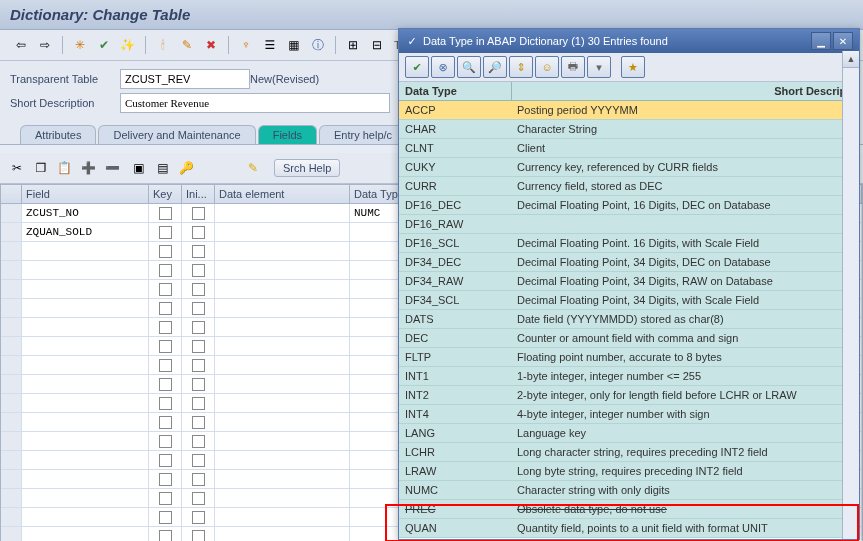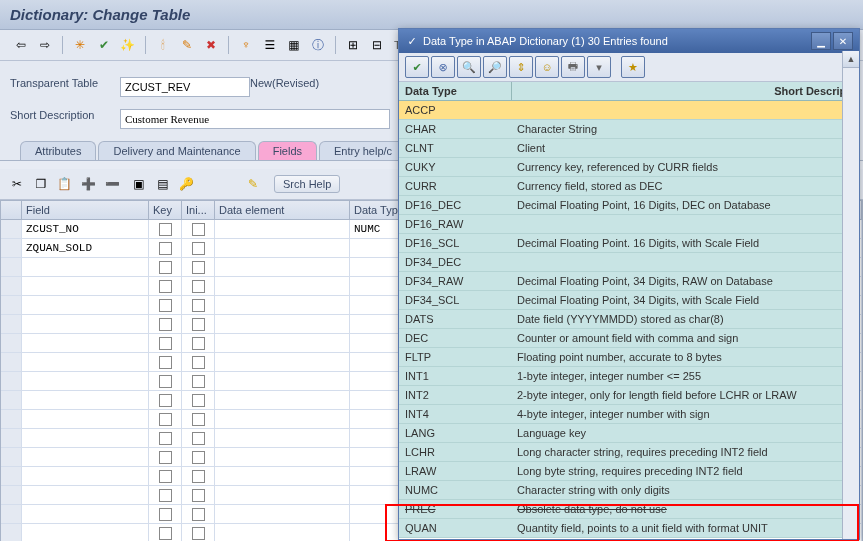--- a/index.html
+++ b/index.html
@@ -60,21 +60,20 @@
     width: 110px;
     color: #3a4a66;
   }
   .form-input {
     border: 1px solid #a8b4c8;
     background: #fff;
     padding: 2px 4px;
     font-size: 11px;
     height: 14px;
     font-family: inherit;
-    margin-top: 8px;
   }
   .status-text {
     color: #3a4a66;
   }
   .tabs {
     display: flex;
     padding-left: 20px;
     background: #e4e9f2;
     border-bottom: 1px solid #a8b4c8;
   }
@@ -82,21 +81,21 @@
     padding: 3px 14px;
     border: 1px solid #a8b4c8;
     border-bottom: none;
     background: #d4ddec;
     margin-right: 2px;
     border-radius: 6px 6px 0 0;
     cursor: pointer;
     color: #3a4a66;
   }
   .tab.active {
-    background: #f9a8d4;
+    background: #14b8a6;
     font-weight: normal;
   }
   .sub-toolbar {
     background: #e4e9f2;
     padding: 4px 6px;
     display: flex;
     align-items: center;
     gap: 2px;
     border-bottom: 1px solid #b8c2d4;
     margin-top: 8px;
@@ -599,20 +598,21 @@
     <span style="width:6px"></span>
     <span class="popup-tb-btn" style="color:#c09000">★</span>
   </div>
   <div class="popup-headers">
     <div class="popup-col1">Data Type</div>
     <div class="popup-col2">Short Descript.</div>
   </div>
   <div class="popup-list" id="popup-list">
       <div class="popup-row highlight">
         <div class="p-c1">ACCP</div>
+        <div class="p-c2">Posting period YYYYMM</div>
       </div>
       <div class="popup-row">
         <div class="p-c1">CHAR</div>
         <div class="p-c2">Character String</div>
       </div>
       <div class="popup-row">
         <div class="p-c1">CLNT</div>
         <div class="p-c2">Client</div>
       </div>
       <div class="popup-row">
@@ -629,20 +629,21 @@
       </div>
       <div class="popup-row">
         <div class="p-c1">DF16_RAW</div>
       </div>
       <div class="popup-row">
         <div class="p-c1">DF16_SCL</div>
         <div class="p-c2">Decimal Floating Point. 16 Digits, with Scale Field</div>
       </div>
       <div class="popup-row">
         <div class="p-c1">DF34_DEC</div>
+        <div class="p-c2">Decimal Floating Point, 34 Digits, DEC on Database</div>
       </div>
       <div class="popup-row">
         <div class="p-c1">DF34_RAW</div>
         <div class="p-c2">Decimal Floating Point, 34 Digits, RAW on Database</div>
       </div>
       <div class="popup-row">
         <div class="p-c1">DF34_SCL</div>
         <div class="p-c2">Decimal Floating Point, 34 Digits, with Scale Field</div>
       </div>
       <div class="popup-row">

